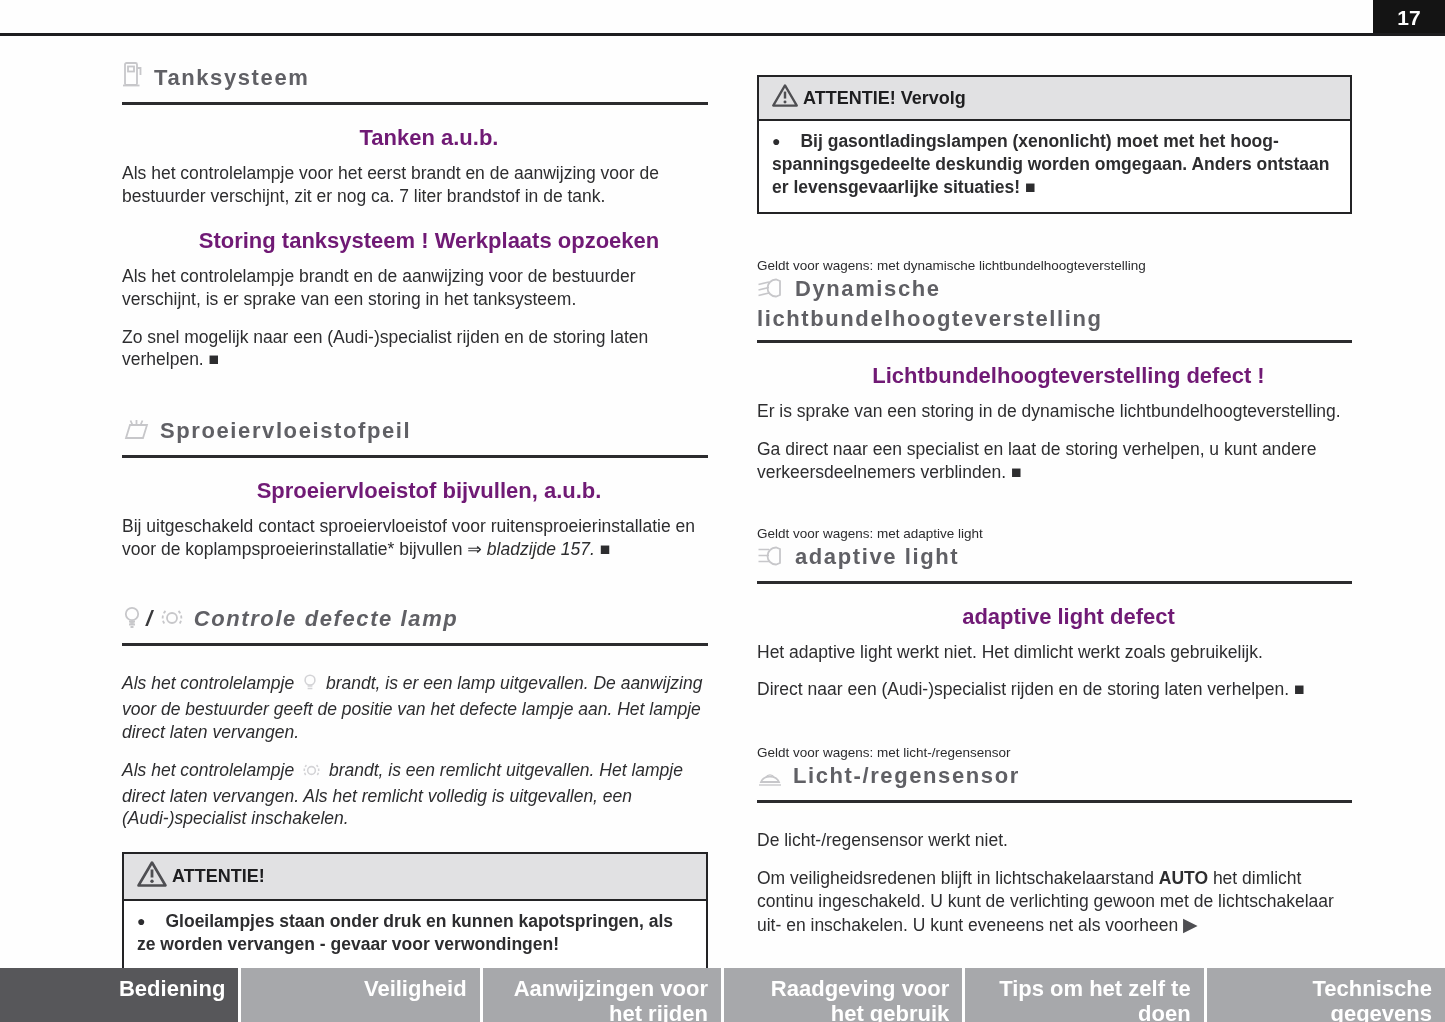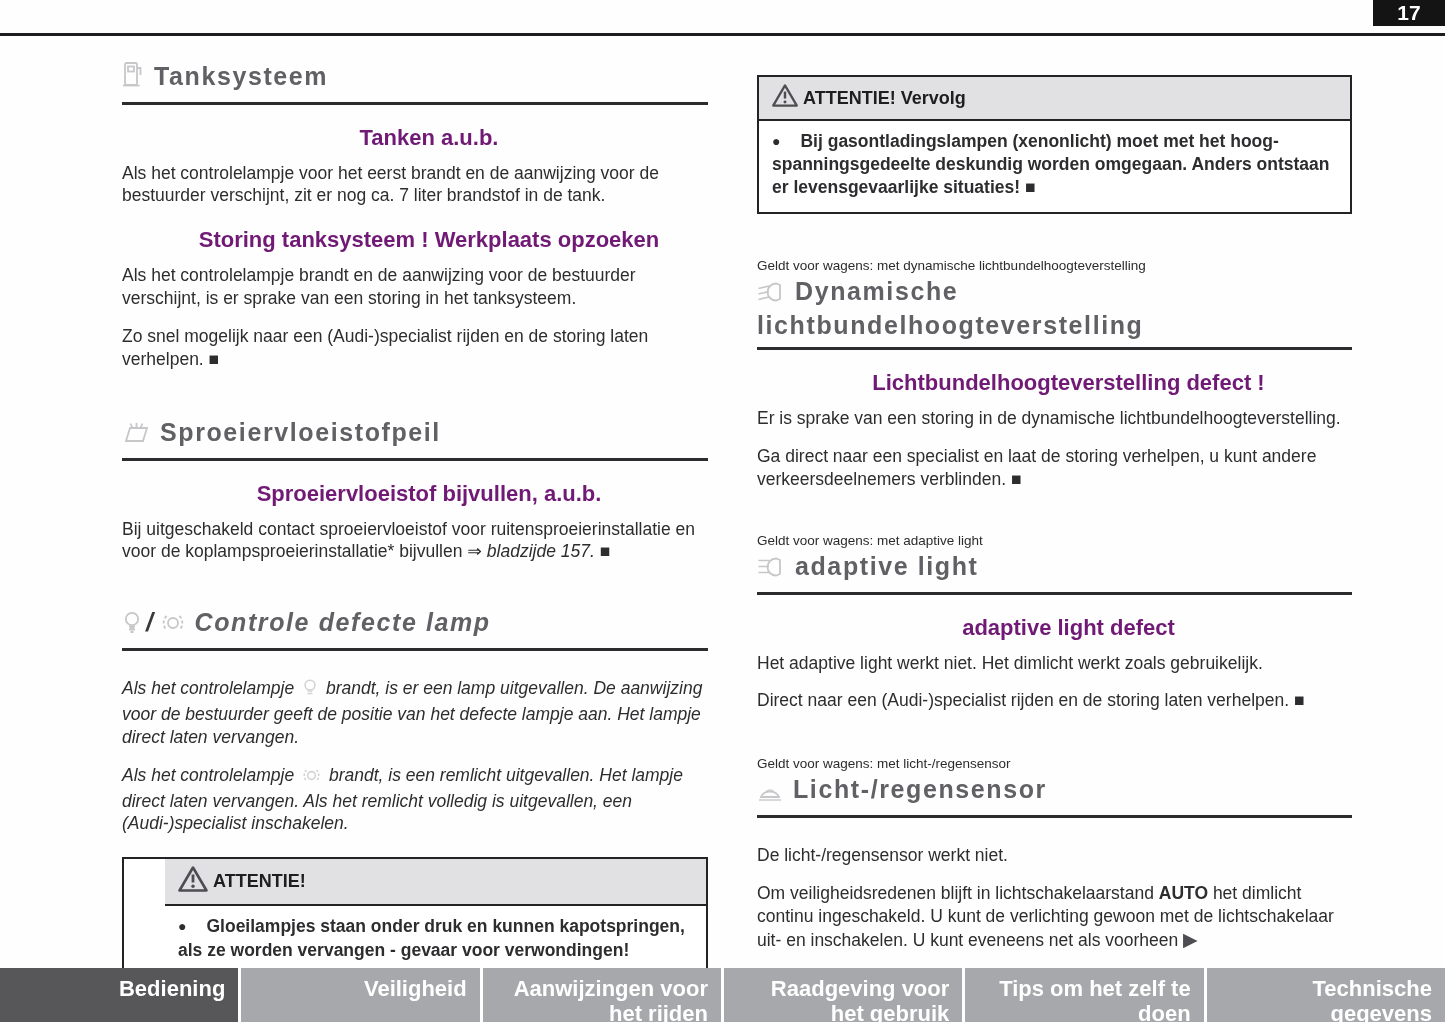--- a/index.html
+++ b/index.html
@@ -3,34 +3,34 @@
 <meta charset="utf-8">
 <style>
   * { margin:0; padding:0; box-sizing:border-box; }
   html,body { background:#ffffff; }
   .page {
     position:relative; width:1445px; height:1022px; background:#fefefe;
     font-family:"Liberation Sans", "DejaVu Sans", sans-serif;
     color:#2d2d2f; overflow:hidden;
   }
   .page-number-box {
-    position:absolute; top:0; right:0; width:72px; height:26px;
+    position:absolute; top:0; right:0; width:72px; height:35px;
     background:#141414; color:#fff; font-size:21px; font-weight:bold;
     display:flex; align-items:center; justify-content:center;
   }
   .top-rule {
     position:absolute; top:33px; left:0; width:100%; height:0;
     border-top:3px solid #1d1d1f;
   }
   .col { position:absolute; }
   .col-left  { left:122px; top:60px;  width:586px; }
   .col-right { left:757px; top:75px;  width:595px; }
 
   .sec-title {
-    font-size:25px; font-weight:bold; color:#606065; letter-spacing:1.6px;
+    font-size:22px; font-weight:bold; color:#606065; letter-spacing:1.6px;
     line-height:1.22; border-bottom:3px solid #2c2c2e; padding-bottom:7px;
     margin-bottom:13px;
   }
   .sec-title .h-icon { display:inline-block; vertical-align:-3px; margin-right:10px; }
   .sec-title .slash { color:#3a3a3c; margin:0 6px 0 2px; }
 
   .subhead {
     font-size:22px; font-weight:bold; color:#701a75;
     margin:20px 0 11px; padding-left:28px;text-align:center;
   }
@@ -136,21 +136,21 @@
         </span><span> brandt, is er een lamp uitgevallen. De aanwijzing voor de bestuurder geeft de positie van het defecte lampje aan. Het lampje direct laten vervangen.</span></p>
       <p class="body-p"><span>Als het controlelampje </span><span class="inline-icon">
           <svg width="19" height="17" viewBox="0 0 24 22" fill="none" stroke="#d3d3d6" stroke-width="2">
             <circle cx="12" cy="11" r="5"></circle>
             <path d="M5.5 4 a10 10 0 0 0 0 14" stroke-dasharray="3 2.2"></path>
             <path d="M18.5 4 a10 10 0 0 1 0 14" stroke-dasharray="3 2.2"></path>
           </svg>
         </span><span> brandt, is een remlicht uitgevallen. Het lampje direct laten vervangen. Als het remlicht volledig is uitge­vallen, een (Audi-)specialist inschakelen.</span></p>
     </section>
 
-    <div class="warnbox" style="margin-top:22px;padding-left:41px;">
+    <div class="warnbox" style="margin-top:22px;">
       <div class="warnhead">
         <span>
           <svg width="32" height="28" viewBox="0 0 32 28" fill="none">
             <path d="M16 2.5 L29.5 25.5 H2.5 Z" stroke="#4e4e52" stroke-width="2.6" stroke-linejoin="round"></path>
             <line x1="16" y1="9.5" x2="16" y2="17.5" stroke="#4e4e52" stroke-width="2.8"></line>
             <circle cx="16" cy="21.3" r="1.7" fill="#4e4e52"></circle>
           </svg>
         </span>
         <span>ATTENTIE!</span>
       </div>

